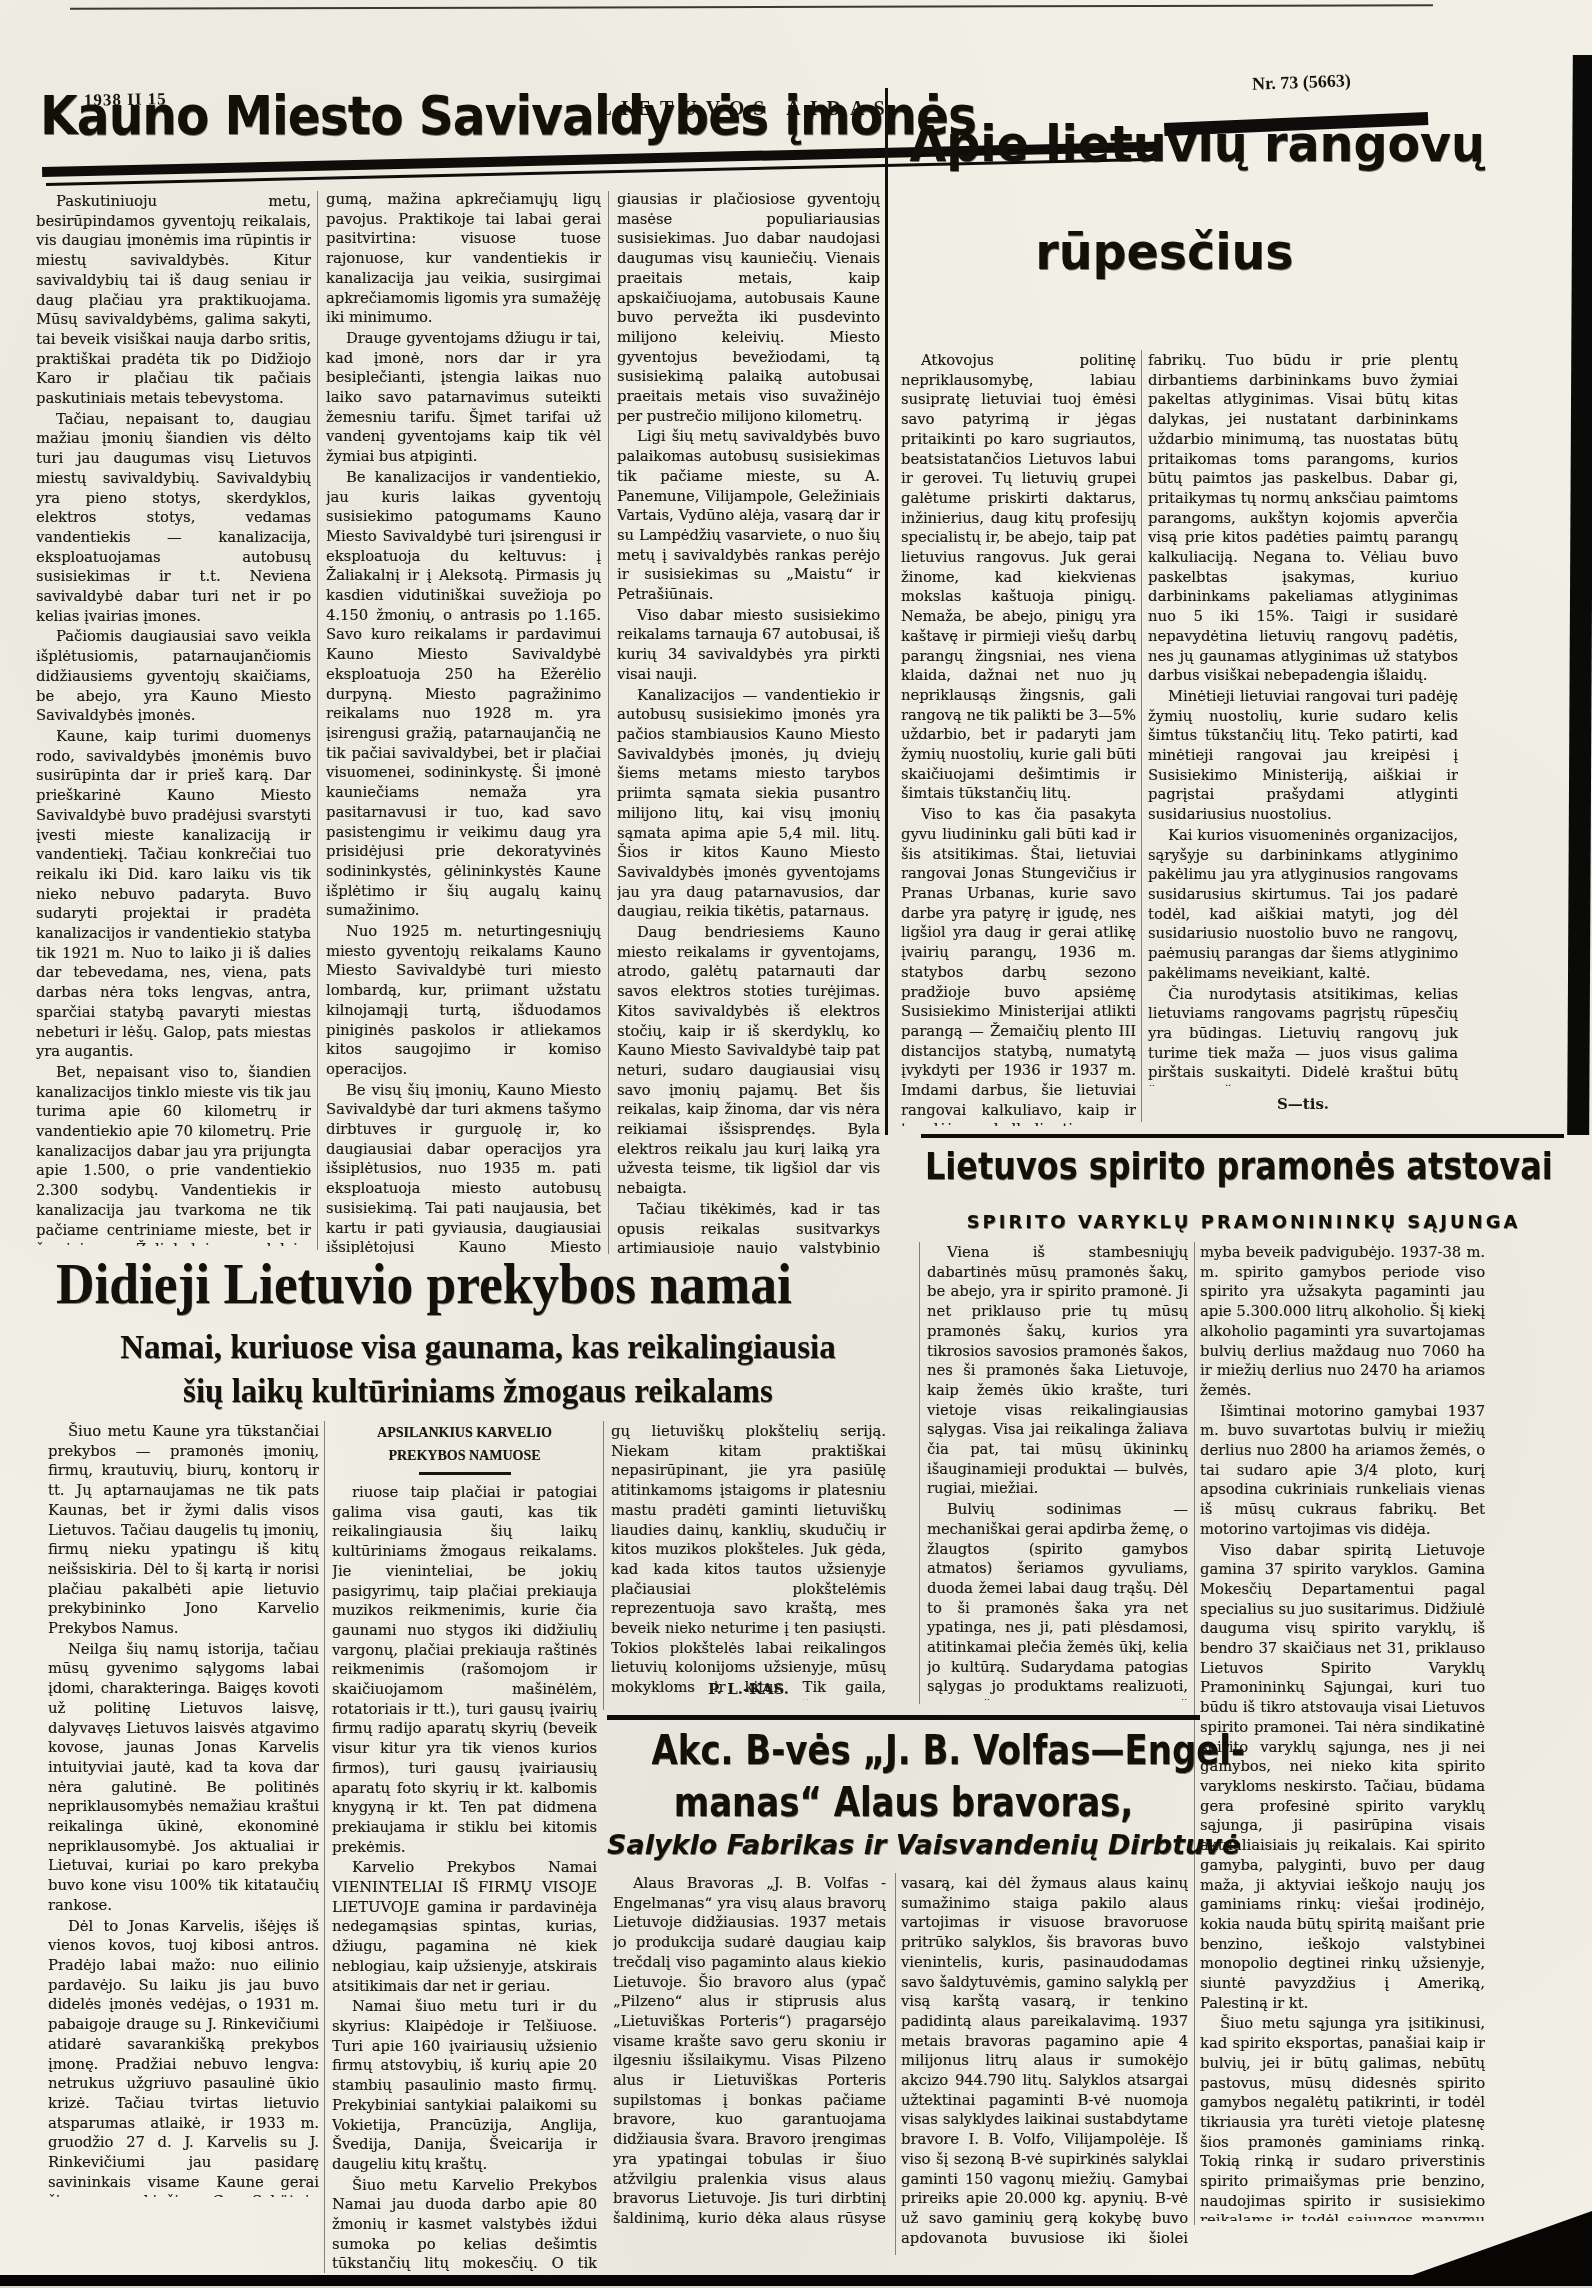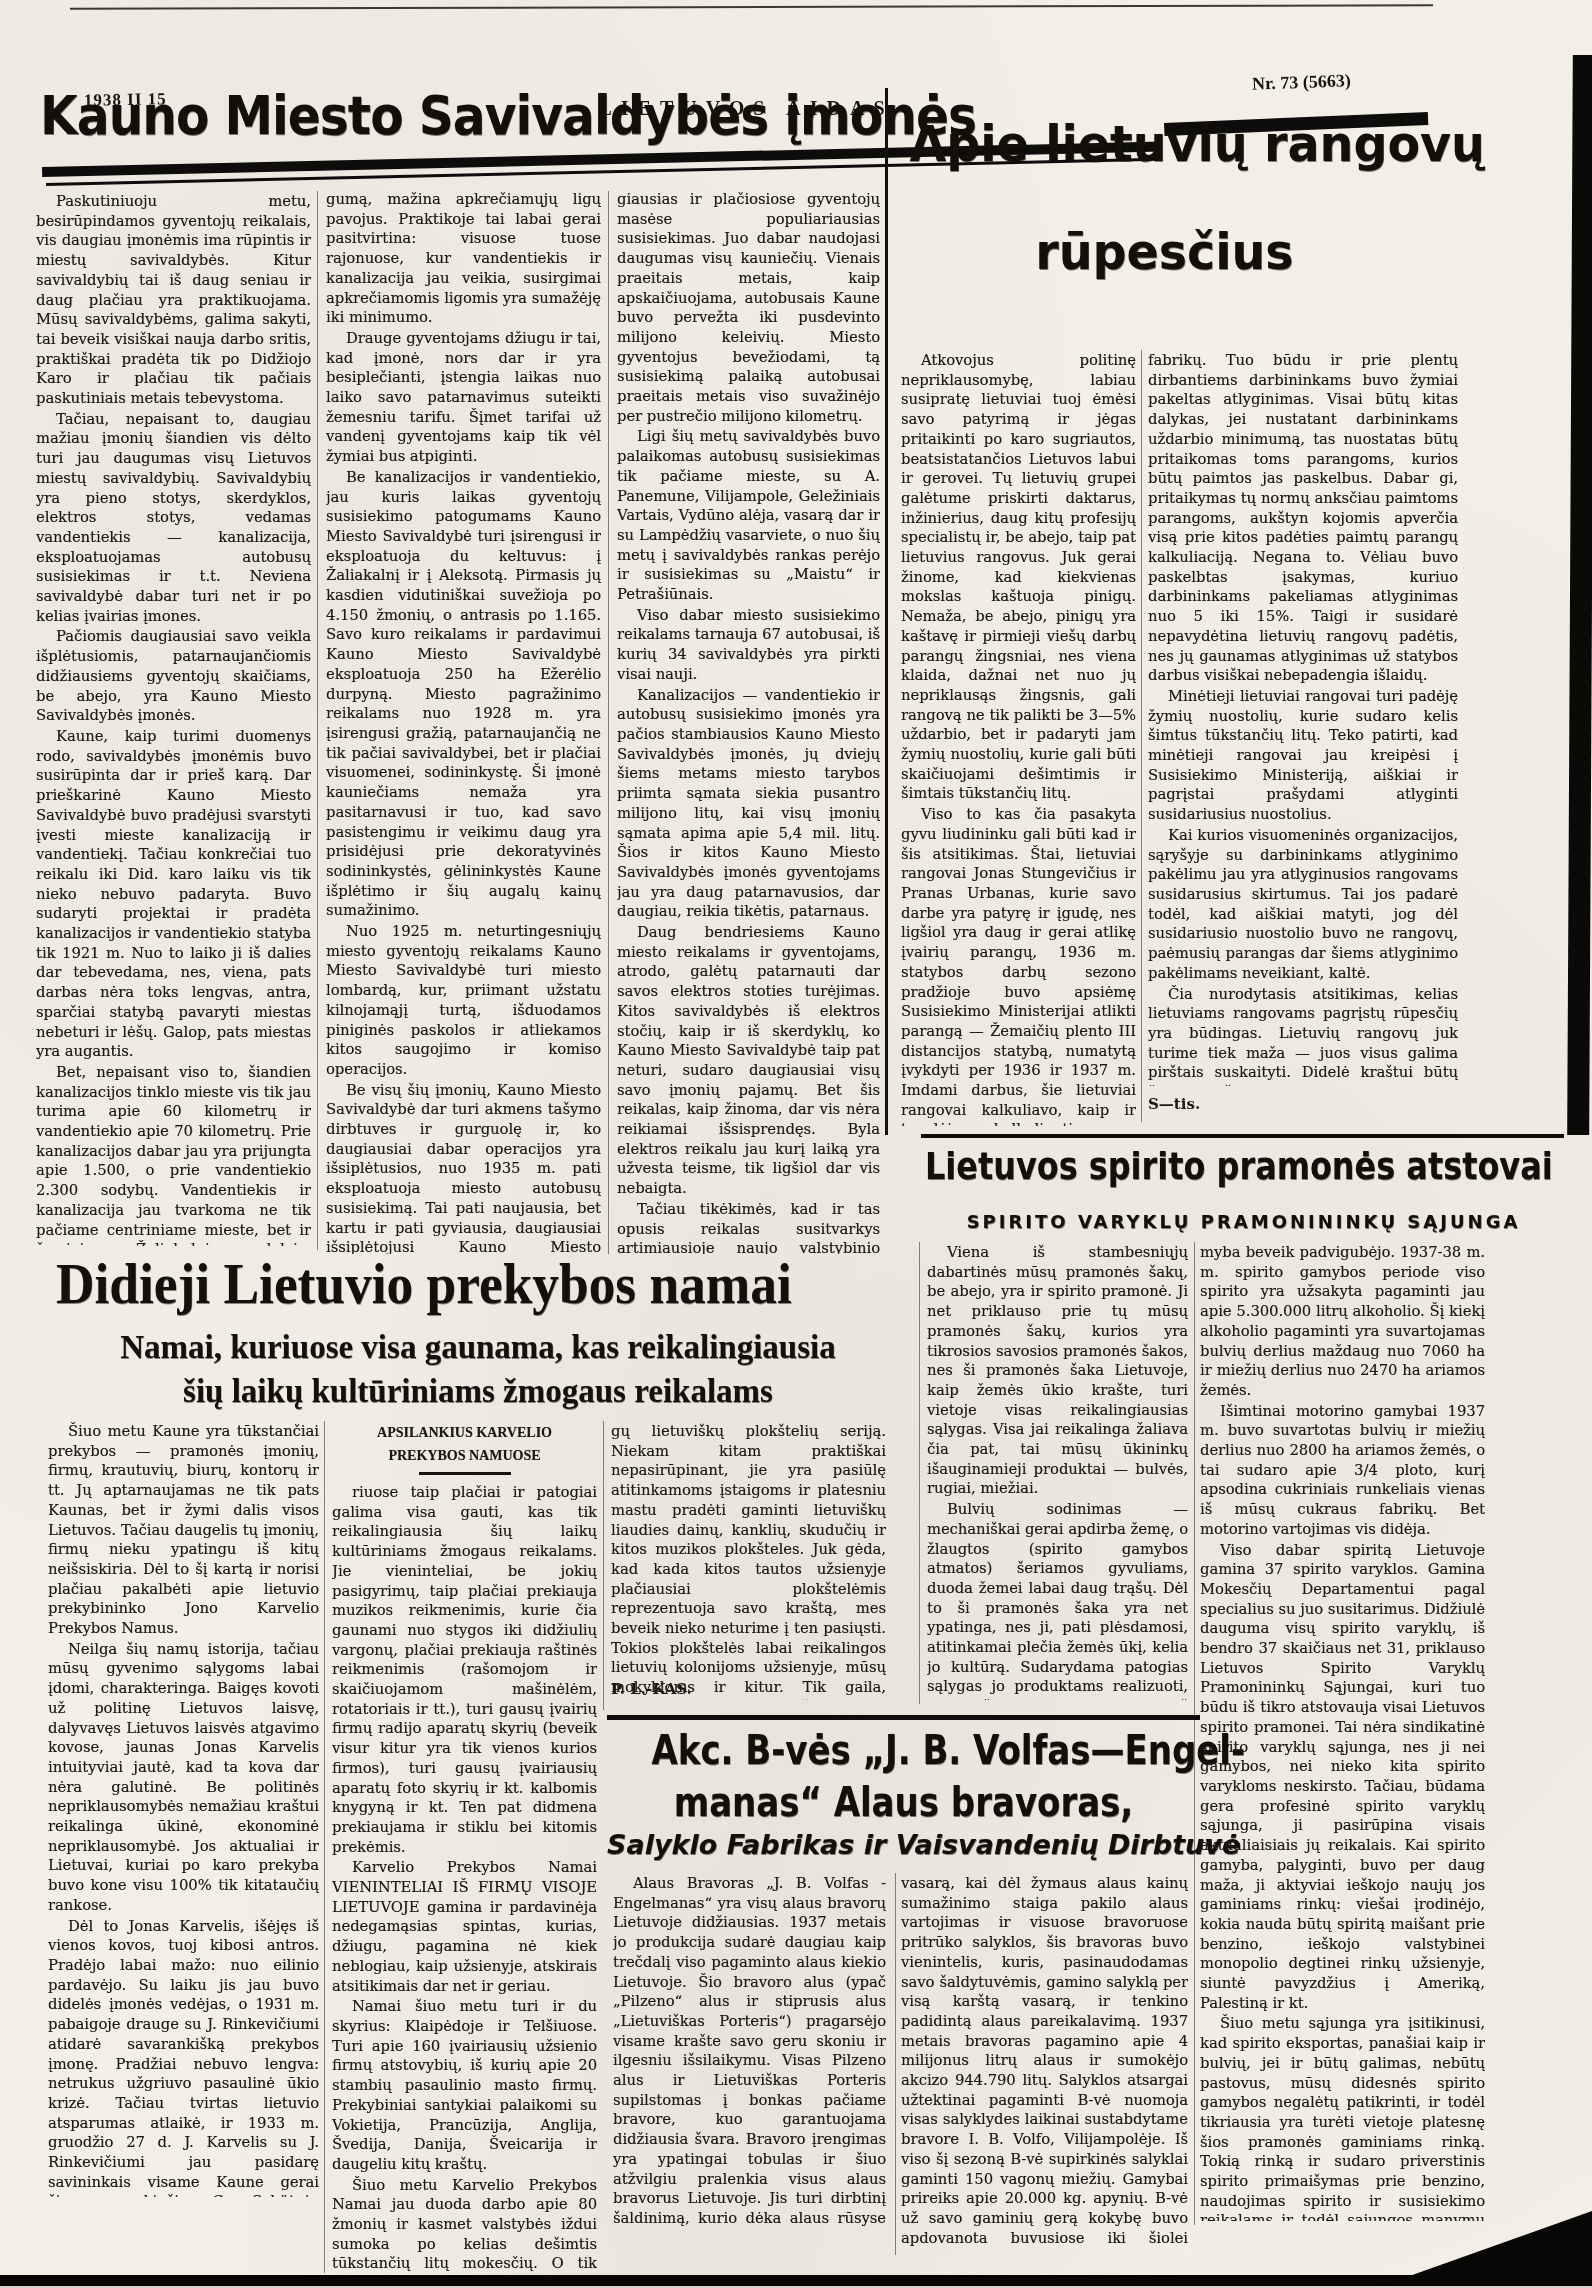--- a/index.html
+++ b/index.html
@@ -17,21 +17,21 @@
   .col{position:absolute;text-align:justify;font-size:14.7px;line-height:19.7px;
        color:#1c1915;overflow:hidden;text-shadow:0.3px 0.3px 0 rgba(20,15,10,.45);}
   .col p{margin:0 0 1px 0;text-indent:20px;}
   .col.cont > p:first-of-type{text-indent:0;}
   .sans-head{font-family:"DejaVu Sans",sans-serif;font-weight:bold;color:#121009;
              white-space:nowrap;text-shadow:0.6px 0.6px 0 rgba(10,8,5,.5);}
   .serif-head{font-family:"Liberation Serif",serif;font-weight:bold;color:#14110c;
               text-shadow:0.5px 0.5px 0 rgba(10,8,5,.45);}
   .centered{text-align:center;}
   .masthead-text{font-family:"Liberation Serif",serif;font-weight:bold;color:#191511;}
-  .sig{font-weight:bold;font-size:15px;text-align:left;font-family:"DejaVu Serif",serif;}
+  .sig{font-weight:bold;font-size:15px;text-align:center;font-family:"DejaVu Serif",serif;}
   .sub-underline{width:92px;height:3px;background:#161310;margin:5px auto 7px auto;}
   .inner-subhead{font-family:"Liberation Serif",serif;font-weight:bold;font-size:14px;
                  text-align:center;line-height:23px;text-indent:0 !important;}
   .wedge{background:#070604;clip-path:polygon(100% 0, 100% 100%, 0 100%);}
 </style>
 </head>
 <body>
 
 <div class="page">
 

